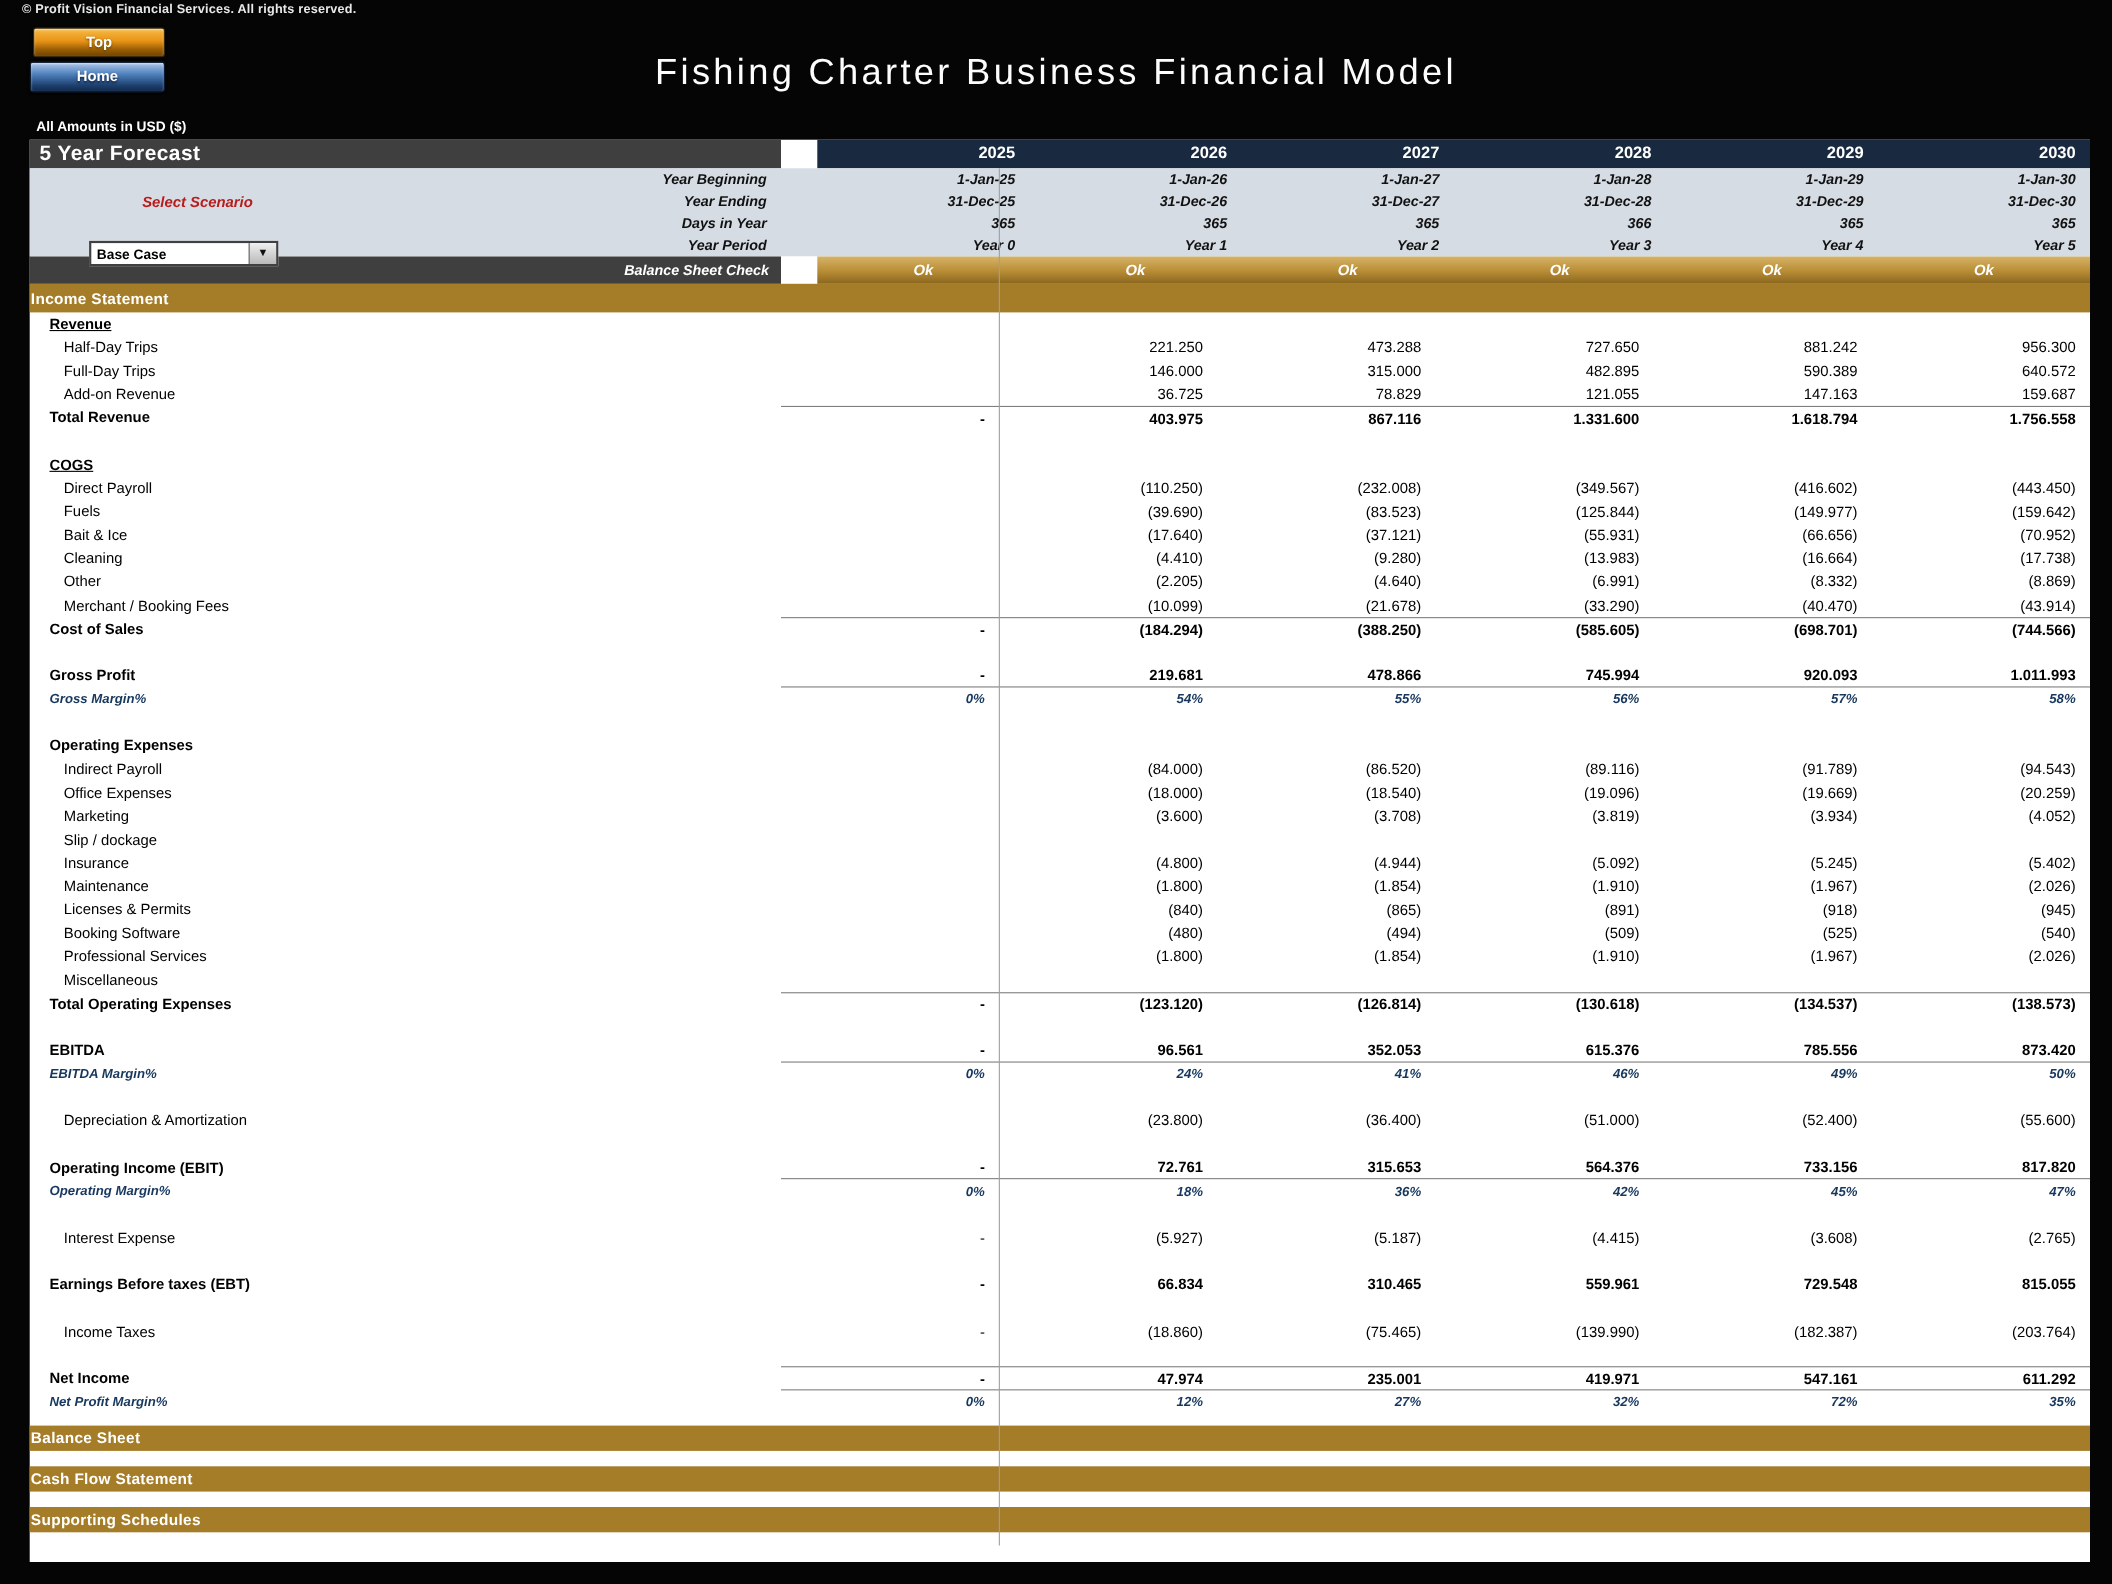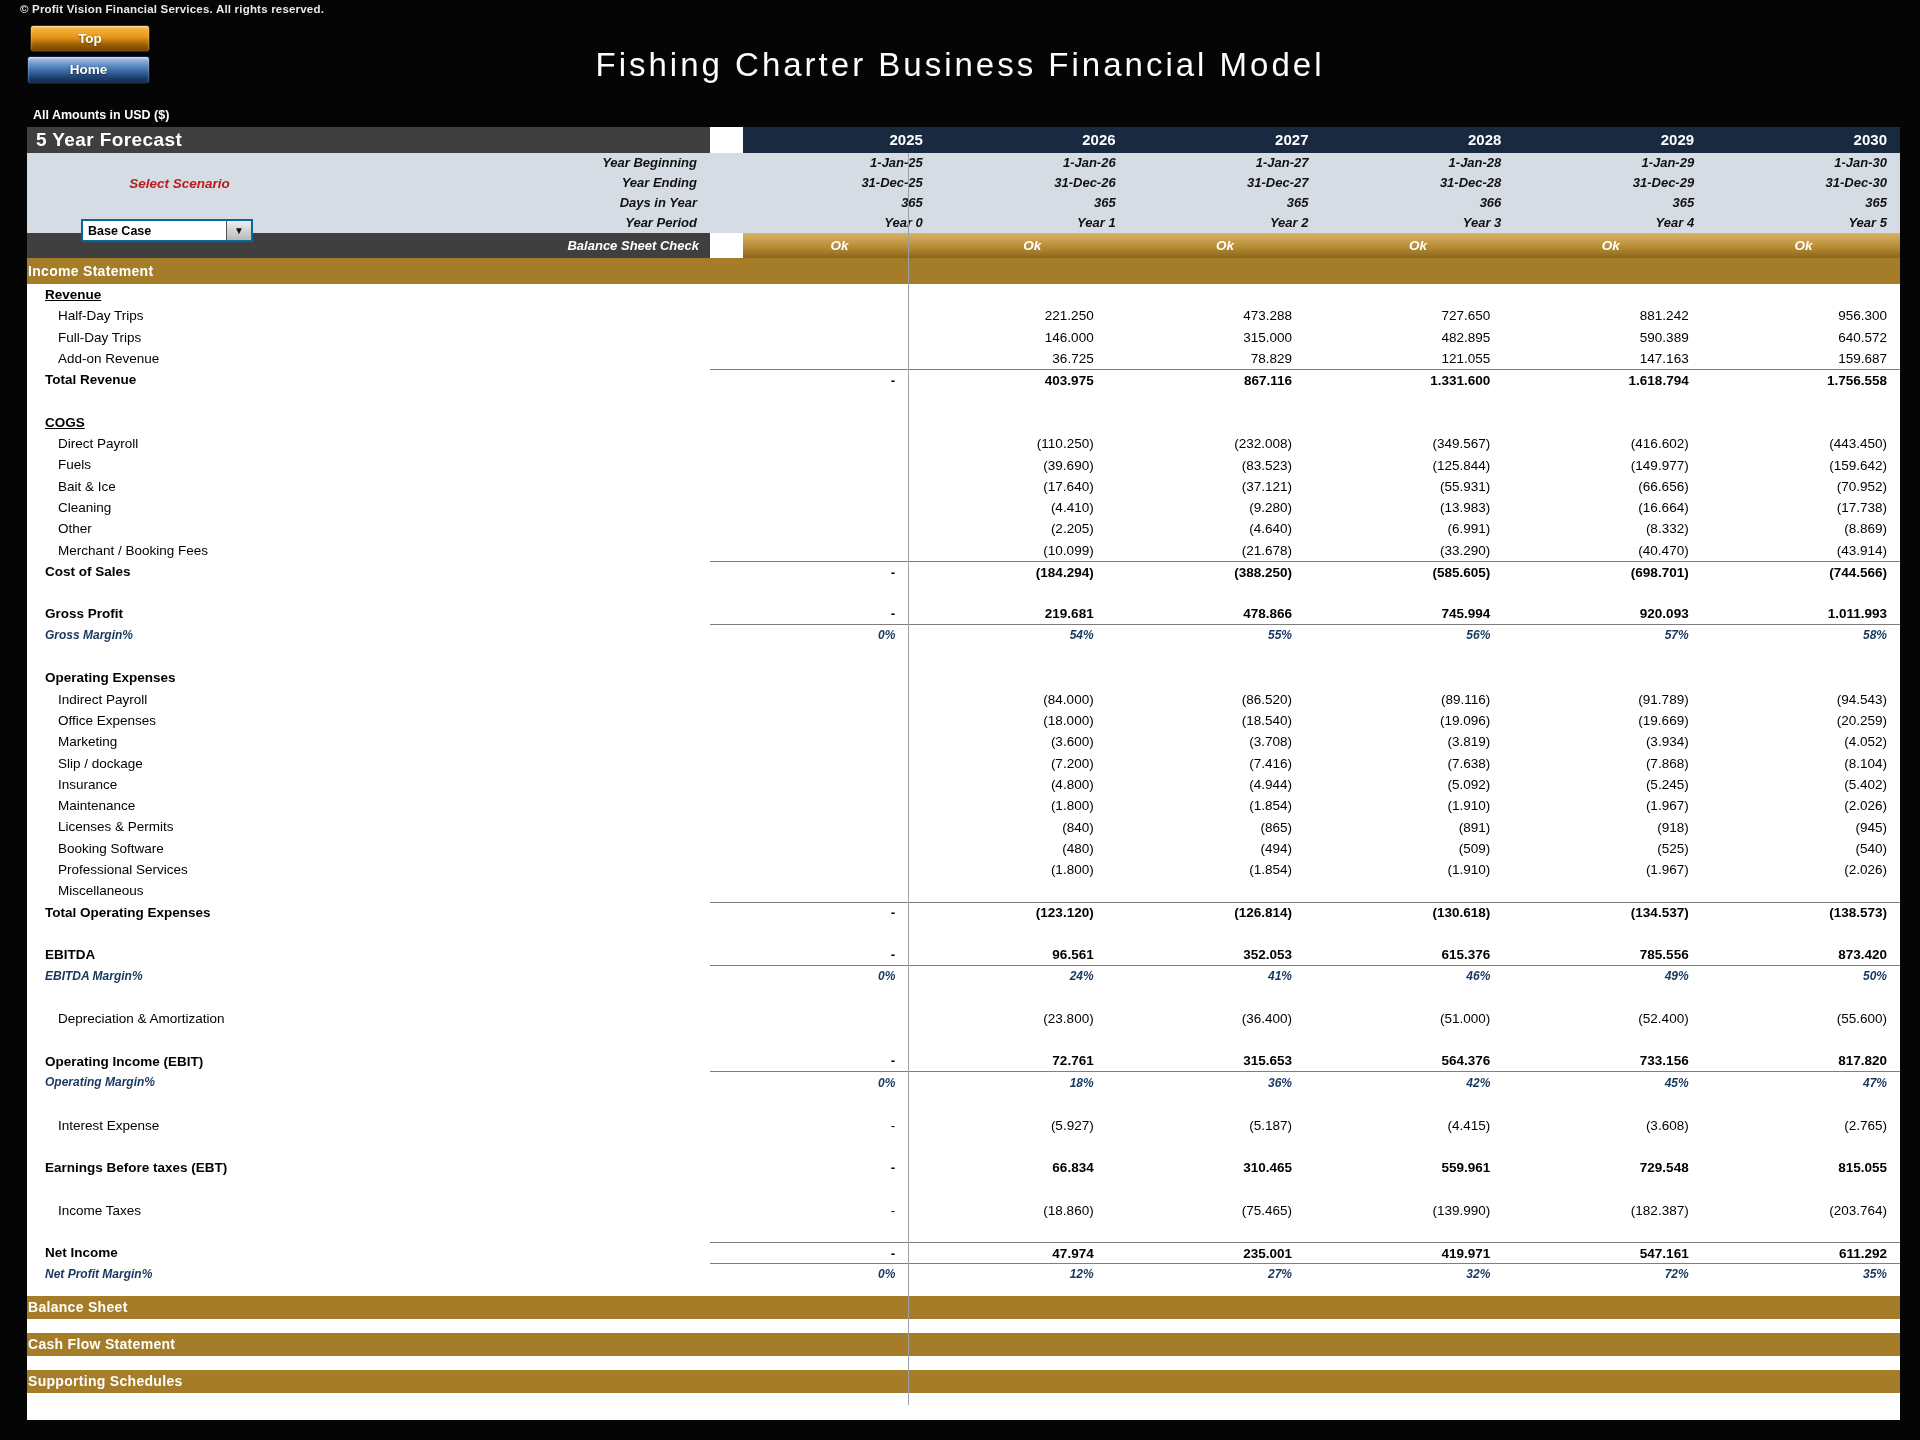--- a/index.html
+++ b/index.html
@@ -33,21 +33,21 @@
   .hdr .lblcol{background:#3f3f3f;color:#fff;font-size:19px;font-weight:bold;line-height:26px;padding-left:9px;box-sizing:border-box;letter-spacing:.4px;}
   .hdr .ycols{background:#192a40;}
   .hdr .ycell{color:#fff;font-weight:bold;font-size:15px;line-height:26px;text-align:right;padding-right:13px;}
 
   
   .info{height:80px;background:#d6dce4;position:relative;}
   .irow{height:20px;display:flex;font-style:italic;font-weight:bold;font-size:13px;color:#111;}
   .irow .lblcol{text-align:right;padding-right:13px;box-sizing:border-box;line-height:20px;}
   .irow .ival{text-align:right;padding-right:13px;line-height:20px;}
   .scenario-label{position:absolute;left:10px;top:23px;width:285px;text-align:center;font-style:italic;font-weight:bold;font-size:13.5px;color:#b91c1c;}
-  .dropdown{position:absolute;left:54px;top:66px;width:172px;height:23px;background:#fff;border:2px solid #0369a1;
+  .dropdown{position:absolute;left:54px;top:66px;width:172px;height:23px;background:#fff;border:2px solid #404040;
     display:flex;align-items:center;box-sizing:border-box;cursor:pointer;}
   .dropdown .dd-text{flex:1;font-size:12.5px;font-weight:bold;color:#000;padding-left:5px;font-style:normal;}
   .dropdown .dd-arrow{width:24px;height:100%;background:linear-gradient(180deg,#efefef,#b9b9b9);border-left:1px solid #555;
     display:flex;align-items:center;justify-content:center;font-size:10px;color:#111;}
 
   
   .check{height:25px;display:flex;}
   .check .lblcol{background:#3f3f3f;color:#fff;font-style:italic;font-weight:bold;font-size:13px;line-height:25px;text-align:right;padding-right:11px;box-sizing:border-box;}
   .check .ycols{background:linear-gradient(180deg,#d8b468 0%,#b78c34 55%,#8a661e 100%);}
   .check .okcell{color:#fff;font-style:italic;font-weight:bold;font-size:13.5px;line-height:25px;text-align:center;}
@@ -405,28 +405,20 @@
           <div class="cell"></div>
           <div class="cell">(3.600)</div>
           <div class="cell">(3.708)</div>
           <div class="cell">(3.819)</div>
           <div class="cell">(3.934)</div>
           <div class="cell">(4.052)</div>
         </div>
       </div>
       <div class="row item">
         <div class="rlabel">Slip / dockage</div>
-        <div class="vals">
-          <div class="cell"></div>
-          <div class="cell">(7.200)</div>
-          <div class="cell">(7.416)</div>
-          <div class="cell">(7.638)</div>
-          <div class="cell">(7.868)</div>
-          <div class="cell">(8.104)</div>
-        </div>
       </div>
       <div class="row item">
         <div class="rlabel">Insurance</div>
         <div class="vals">
           <div class="cell"></div>
           <div class="cell">(4.800)</div>
           <div class="cell">(4.944)</div>
           <div class="cell">(5.092)</div>
           <div class="cell">(5.245)</div>
           <div class="cell">(5.402)</div>

